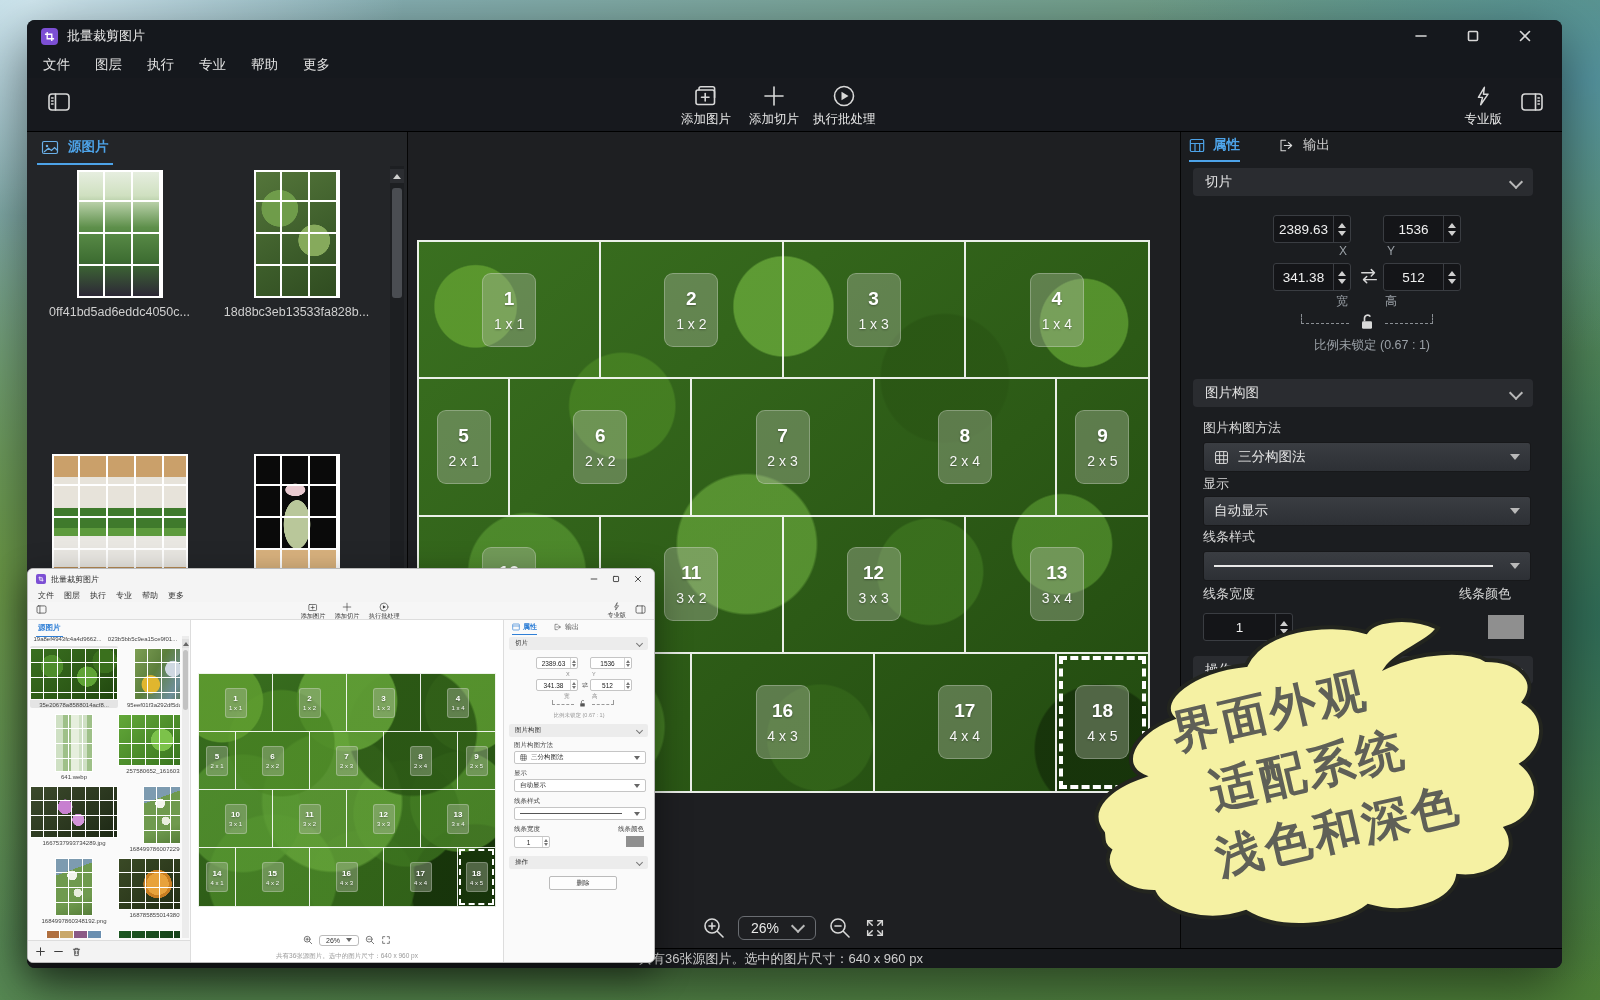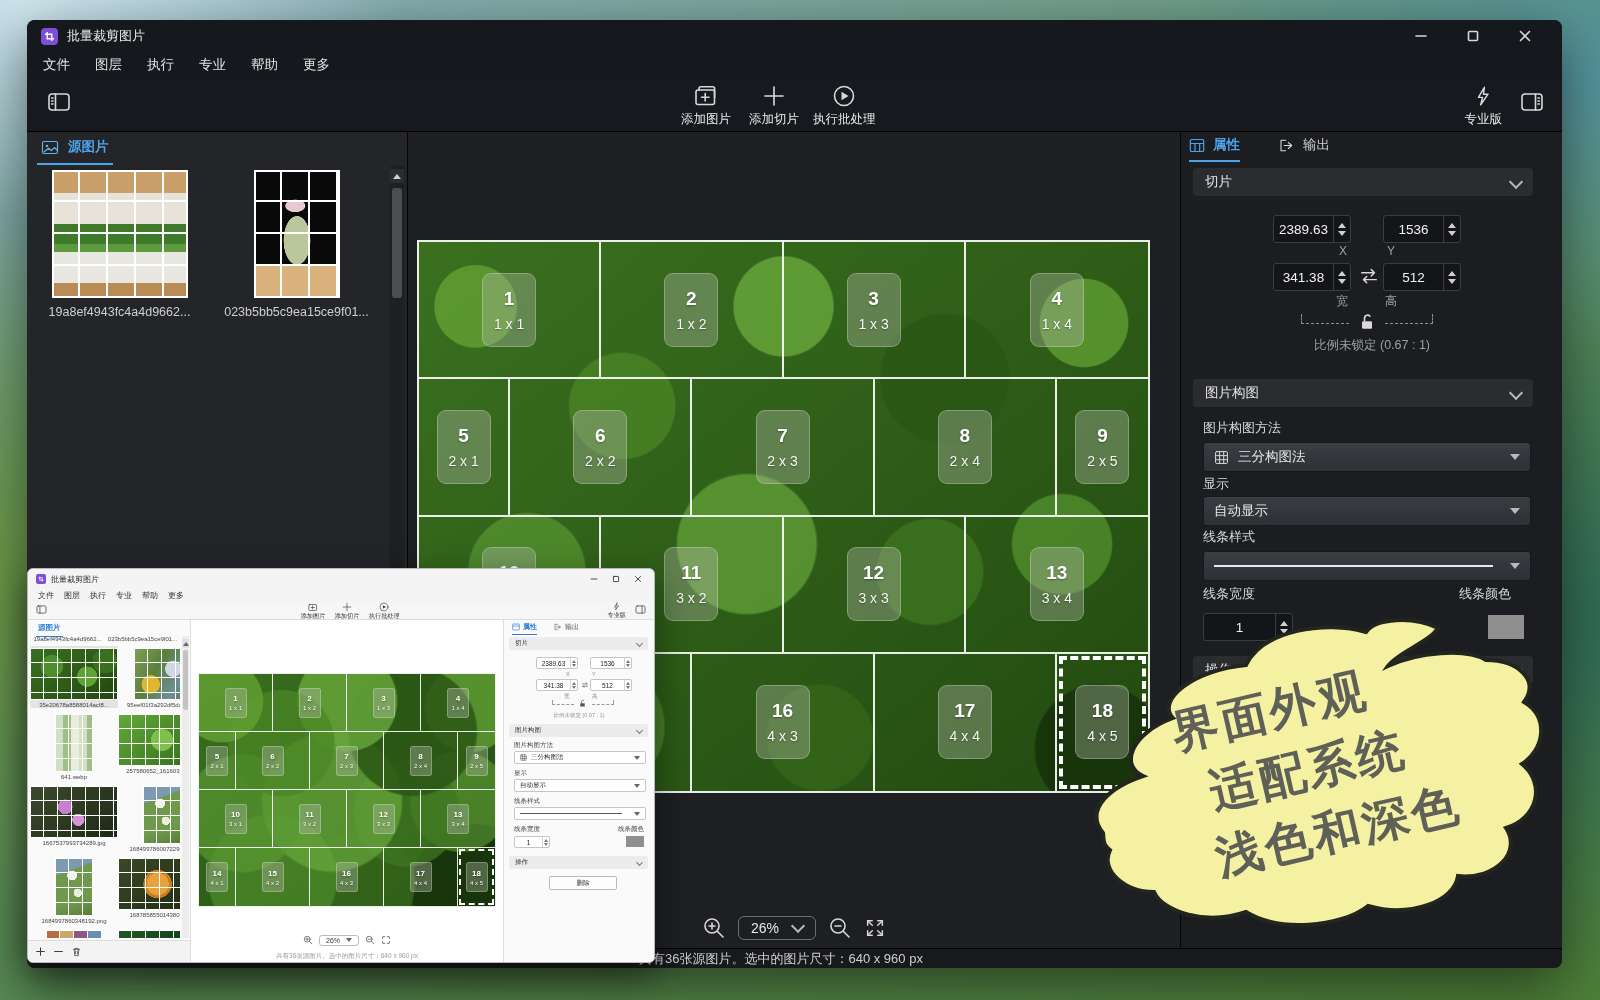--- a/index.html
+++ b/index.html
@@ -299,20 +299,28 @@
     <div id="src-tab">
       <svg width="18" height="15" viewBox="0 0 24 20">
           <rect x="2" y="2" width="20" height="16" rx="2" fill="none" stroke="#6ab0e8" stroke-width="1.6"></rect>
           <circle cx="8" cy="8" r="1.7" fill="#6ab0e8"></circle>
           <path d="M4 16 l6-5 4 3 4-4 4 4" fill="none" stroke="#6ab0e8" stroke-width="1.6"></path>
         </svg>
       <span class="lbl">源图片</span>
     </div>
     <div id="thumbs">
         <div class="thumb-item">
+          <div class="thumb shape-portrait kind-cactus-light"></div>
+          <div class="thumb-label">0ff41bd5ad6eddc4050c...</div>
+        </div>
+        <div class="thumb-item">
+          <div class="thumb shape-portrait kind-foliage"></div>
+          <div class="thumb-label">18d8bc3eb13533fa828b...</div>
+        </div>
+        <div class="thumb-item">
           <div class="thumb shape-wide kind-potted-plant"></div>
           <div class="thumb-label">19a8ef4943fc4a4d9662...</div>
         </div>
         <div class="thumb-item">
           <div class="thumb shape-portrait kind-cactus-dark"></div>
           <div class="thumb-label">023b5bb5c9ea15ce9f01...</div>
         </div>
         <div class="thumb-item selected">
           <div class="thumb shape-land kind-clover"></div>
           <div class="thumb-label"></div>

